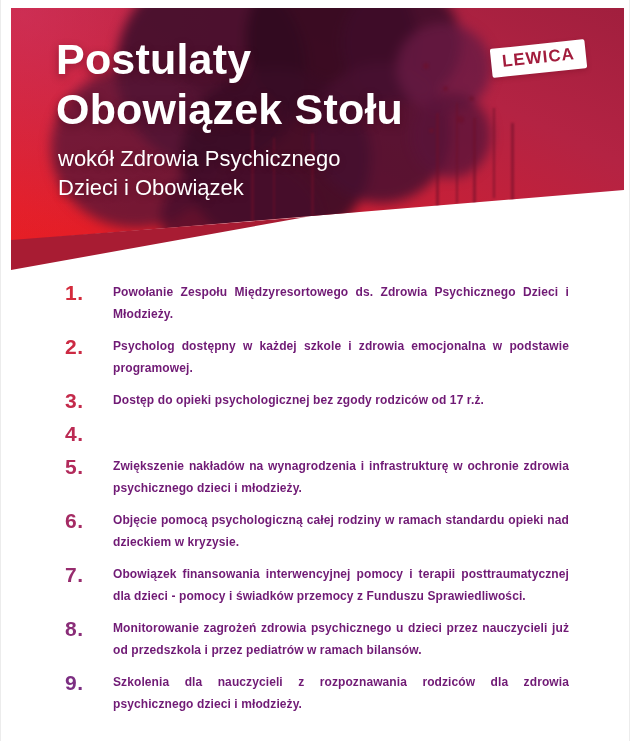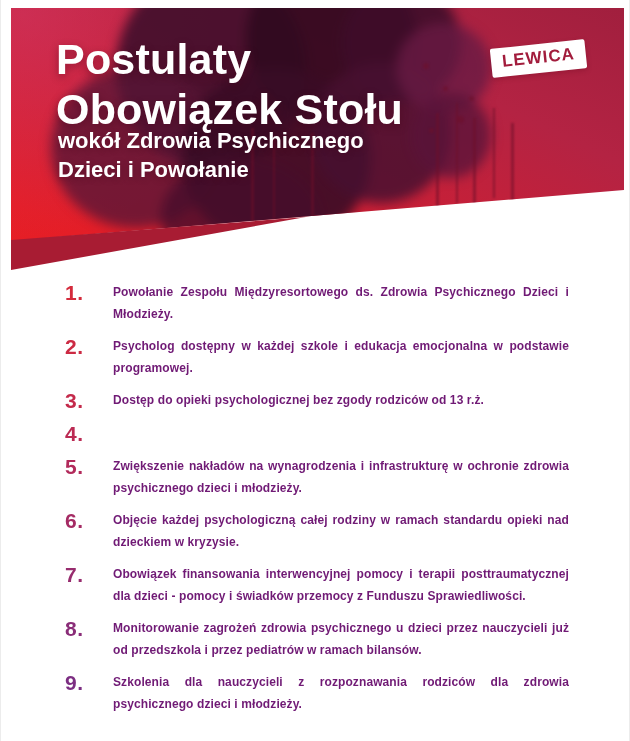--- a/index.html
+++ b/index.html
@@ -42,21 +42,21 @@
   .s3{left:446px;top:108px;width:7px;height:7px;background:#d02c3f;}
   .s4{left:418px;top:120px;width:5px;height:5px;background:#9c2f66;}
   .s5{left:458px;top:88px;width:5px;height:5px;background:#d23a52;}
   
   .header-wedge{position:absolute;inset:0;
      clip-path:polygon(0 232px,295px 209px,0 262px);background:#a81c33;}
   
   .title{position:absolute;left:45px;top:26px;z-index:3;color:#fff;font-weight:800;
      font-size:43px;line-height:50px;letter-spacing:.2px;
      text-shadow:0 3px 8px rgba(70,0,25,.45);}
-  .subtitle{position:absolute;left:47px;top:118px;z-index:3;color:#fff;font-weight:700;
+  .subtitle{position:absolute;left:47px;top:136px;z-index:3;color:#fff;font-weight:400;
      font-size:22px;line-height:29px;text-shadow:0 2px 6px rgba(70,0,25,.4);}
   .badge{position:absolute;right:38px;top:36px;z-index:4;background:#ffffff;
      color:#a21c3c;font-weight:800;font-size:17px;letter-spacing:1px;
      padding:4px 11px 5px;border-radius:2px;transform:rotate(-6deg);
      box-shadow:0 2px 5px rgba(90,0,25,.25);}
 
   
   .list{position:absolute;left:0;right:0;top:281px;padding:0 60px 0 64px;
      display:flex;flex-direction:column;gap:10px;}
   .item{display:flex;align-items:flex-start;}
@@ -96,55 +96,55 @@
         <i class="sp s3"></i>
         <i class="sp s4"></i>
         <i class="sp s5"></i>
       </div>
       <div class="title">
         <div>Postulaty</div>
         <div>Obowiązek Stołu</div>
       </div>
       <div class="subtitle">
         <div>wokół Zdrowia Psychicznego</div>
-        <div>Dzieci i Powołanie</div>
+        <div>Dzieci i Obowiązek</div>
       </div>
       <div class="badge">LEWICA</div>
     </div>
     <div class="header-wedge"></div>
   </div>
 
   <div class="list">
     <div class="item">
       <span class="num" style="color: rgb(212, 43, 60);">1.</span>
       <span class="txt">Powołanie Zespołu Międzyresortowego ds. Zdrowia Psychicznego Dzieci i Młodzieży.</span>
     </div>
 
     <div class="item">
       <span class="num" style="color: rgb(204, 42, 67);">2.</span>
-      <span class="txt">Psycholog dostępny w każdej szkole i edukacja emocjonalna w podstawie programowej.</span>
+      <span class="txt">Psycholog dostępny w każdej szkole i zdrowia emocjonalna w podstawie programowej.</span>
     </div>
 
     <div class="item">
       <span class="num" style="color: rgb(196, 42, 75);">3.</span>
-      <span class="txt">Dostęp do opieki psychologicznej bez zgody rodziców od 13 r.ż.</span>
+      <span class="txt">Dostęp do opieki psychologicznej bez zgody rodziców od 17 r.ż.</span>
     </div>
 
     <div class="item">
       <span class="num" style="color: rgb(187, 42, 83);">4.</span>
     </div>
 
     <div class="item">
       <span class="num" style="color: rgb(178, 42, 91);">5.</span>
       <span class="txt">Zwiększenie nakładów na wynagrodzenia i infrastrukturę w ochronie zdrowia psychicznego dzieci i młodzieży.</span>
     </div>
 
     <div class="item">
       <span class="num" style="color: rgb(165, 43, 100);">6.</span>
-      <span class="txt">Objęcie każdej psychologiczną całej rodziny w ramach standardu opieki nad dzieckiem w kryzysie.</span>
+      <span class="txt">Objęcie pomocą psychologiczną całej rodziny w ramach standardu opieki nad dzieckiem w kryzysie.</span>
     </div>
 
     <div class="item">
       <span class="num" style="color: rgb(151, 44, 110);">7.</span>
       <span class="txt">Obowiązek finansowania interwencyjnej pomocy i terapii posttraumatycznej dla dzieci - pomocy i świadków przemocy z Funduszu Sprawiedliwości.</span>
     </div>
 
     <div class="item">
       <span class="num" style="color: rgb(138, 45, 120);">8.</span>
       <span class="txt">Monitorowanie zagrożeń zdrowia psychicznego u dzieci przez nauczycieli już od przedszkola i przez pediatrów w ramach bilansów.</span>

